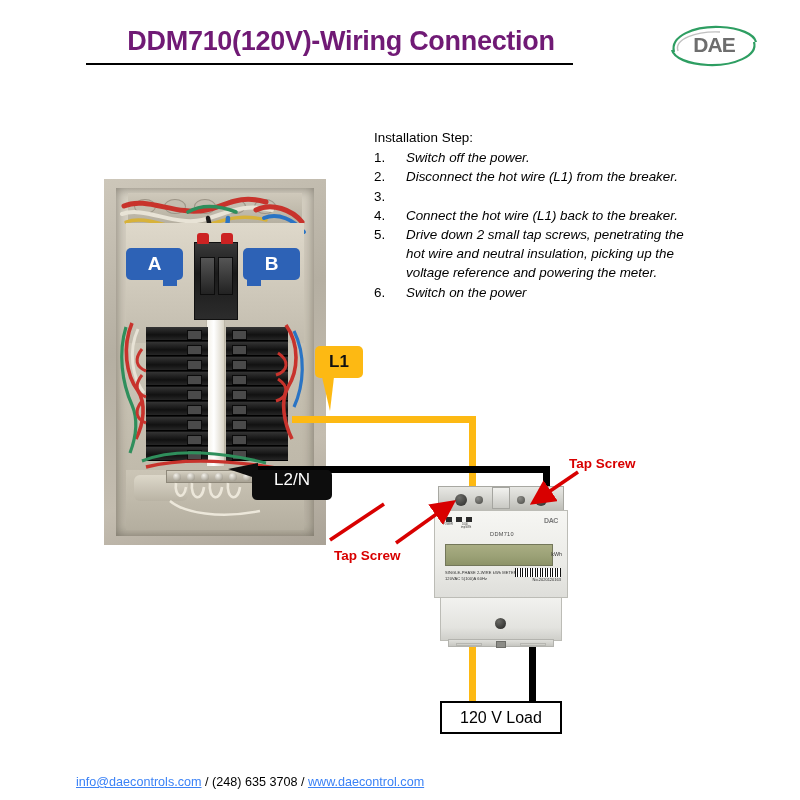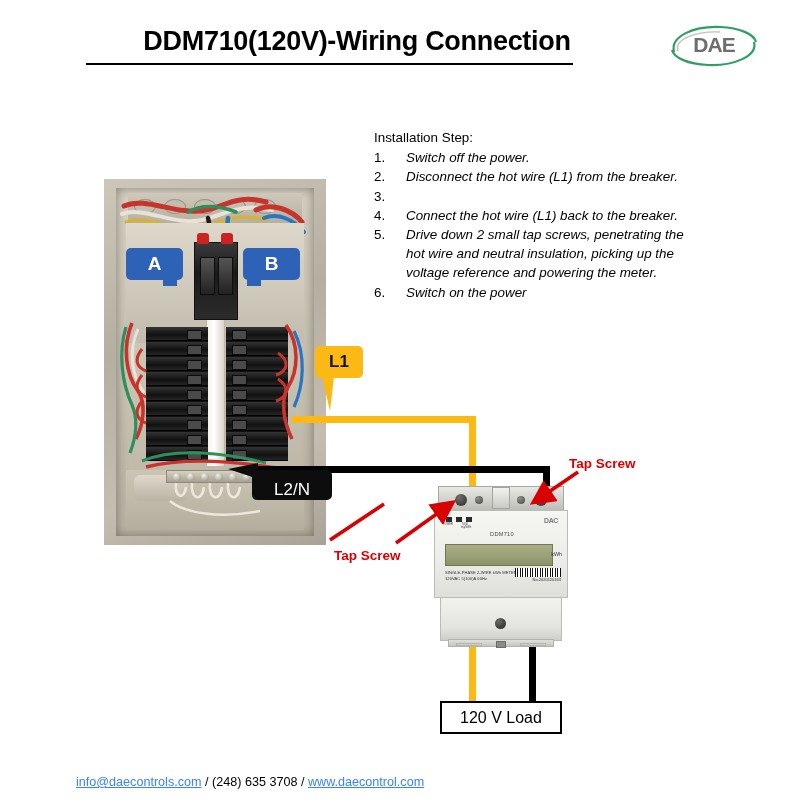--- a/index.html
+++ b/index.html
@@ -11,26 +11,26 @@
   }
   #page {
     position: relative;
     width: 800px; height: 800px;
     background: #ffffff;
   }
 
   
   #title {
     position: absolute;
-    left: 92px; top: 26px;
+    left: 76px; top: 26px;
     width: 530px;
     text-align: center;
     font-size: 27px;
     font-weight: bold;
-    color: #000000;
+    color: #701a75;
     letter-spacing: -0.3px;
     white-space: nowrap;
   }
   #title-underline {
     position: absolute;
     left: 86px; top: 63px;
     width: 487px; height: 2px;
     background: #000;
   }
 
@@ -184,21 +184,21 @@
     z-index: 5;
   }
 
   
   #l2n-callout {
     position:absolute;
     left: 252px; top: 470px;
     width: 80px; height: 30px;
     background: #0d0d0d;
     border-radius: 5px;
-    display:flex; align-items:flex-end; justify-content:center;
+    display:flex; align-items:flex-start; justify-content:center;
     color:#ffffff; font-size:17px;
     z-index: 6;
   }
   #l2n-pointer {
     position:absolute; left:228px; top:463px;
     width:0;height:0;
     border-top: 6px solid transparent;
     border-bottom: 10px solid transparent;
     border-right: 30px solid #0d0d0d;
     z-index:5;

